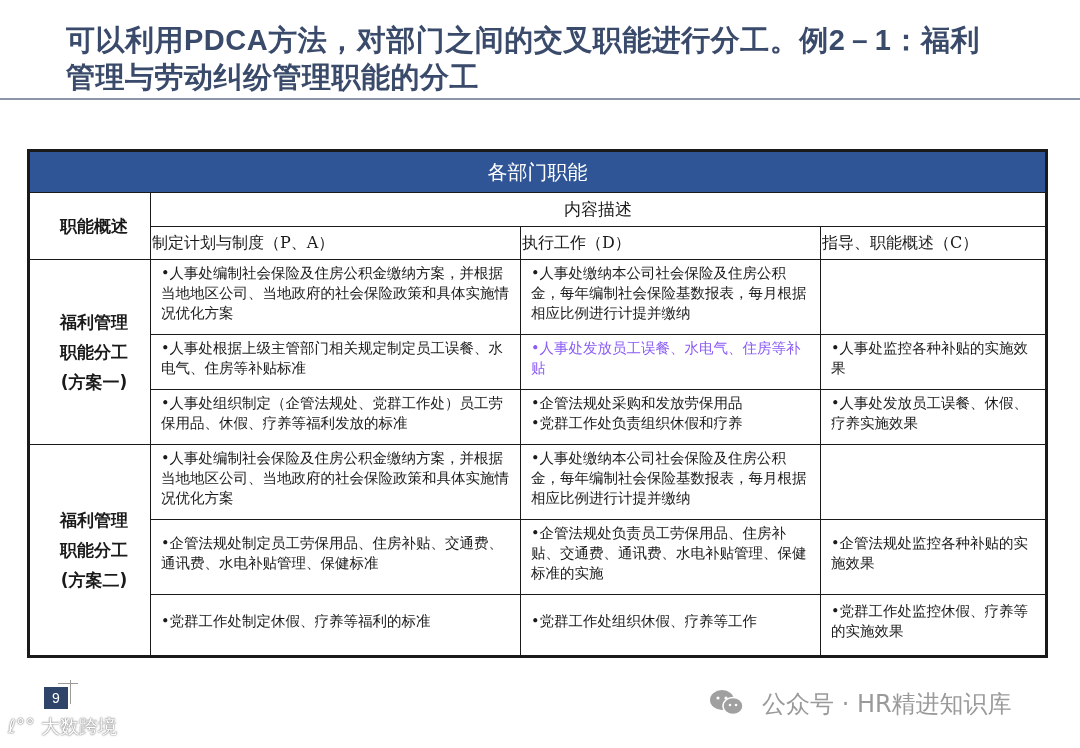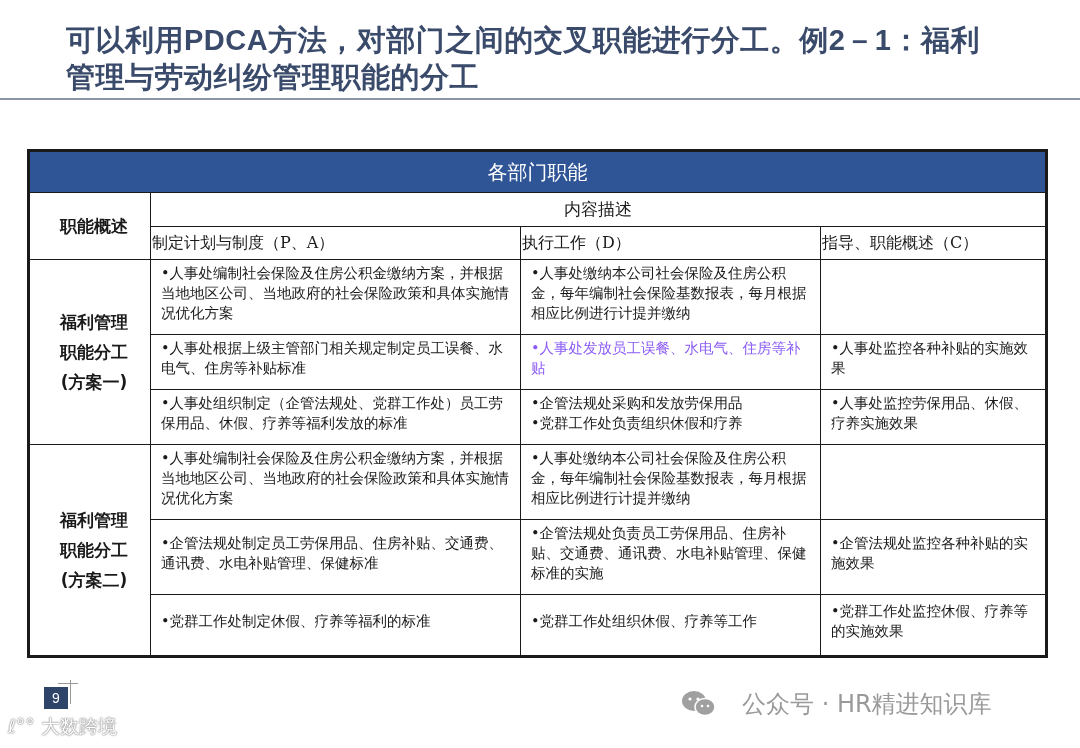--- a/index.html
+++ b/index.html
@@ -19,22 +19,22 @@
              font-family:"DejaVu Sans","Liberation Sans",sans-serif;padding-left:9px; }
   .cell { font-size:14.5px; line-height:20px; padding:3px 8px 11px 10px; }
   .cell.muted { color:#8b5cf6; }
   .cell p { margin:0; }
   .page-num { position:absolute; left:44px; top:687px; width:24px; height:22px; background:#2e4468; color:#fff;
               font-family:"Liberation Sans",sans-serif; font-size:14px; text-align:center; line-height:22px; }
   .page-tick-h { position:absolute; left:58px; top:683px; width:20px; height:1px; background:#999; }
   .page-tick-v { position:absolute; left:70px; top:680px; width:1px; height:24px; background:#999; }
   .logo { position:absolute; left:8px; top:714px; font-family:"DejaVu Sans","Liberation Sans",sans-serif; font-size:19px;
           color:#ffffff; text-shadow:0 0 2px #777,0 0 1px #777; }
-  .watermark { position:absolute; left:680px; top:688px; font-family:"DejaVu Sans","Liberation Sans",sans-serif;
-               font-size:24px; color:#9a9a9a; display:flex; align-items:center; gap:24px; }
+  .watermark { position:absolute; left:708px; top:688px; font-family:"DejaVu Sans","Liberation Sans",sans-serif;
+               font-size:24px; color:#9a9a9a; display:flex; align-items:flex-start; gap:16px; }
   .wechat { width:38px; height:30px; position:relative; }
 </style>
 </head>
 <body>
 
 <div class="title">
   <div>可以利用PDCA方法，对部门之间的交叉职能进行分工。例2－1：福利</div>
   <div>管理与劳动纠纷管理职能的分工</div>
 </div>
 <div class="title-rule"></div>
@@ -88,21 +88,21 @@
       </tr>
       <tr style="height: 52px; margin-left: 48px;">
         <td class="cell">
           <p>•人事处组织制定（企管法规处、党群工作处）员工劳保用品、休假、疗养等福利发放的标准</p>
         </td>
         <td class="cell">
           <p>•企管法规处采购和发放劳保用品</p>
           <p>•党群工作处负责组织休假和疗养</p>
         </td>
         <td class="cell">
-          <p>•人事处监控劳保用品、休假、疗养实施效果</p>
+          <p>•人事处发放员工误餐、休假、疗养实施效果</p>
         </td>
       </tr>
       <tr style="height: 70px;">
         <td class="rowhead" rowspan="3">
           <div>福利管理</div>
           <div>职能分工</div>
           <div>(方案二)</div>
         </td>
         <td class="cell">
           <p>•人事处编制社会保险及住房公积金缴纳方案，并根据当地地区公司、当地政府的社会保险政策和具体实施情况优化方案</p>

